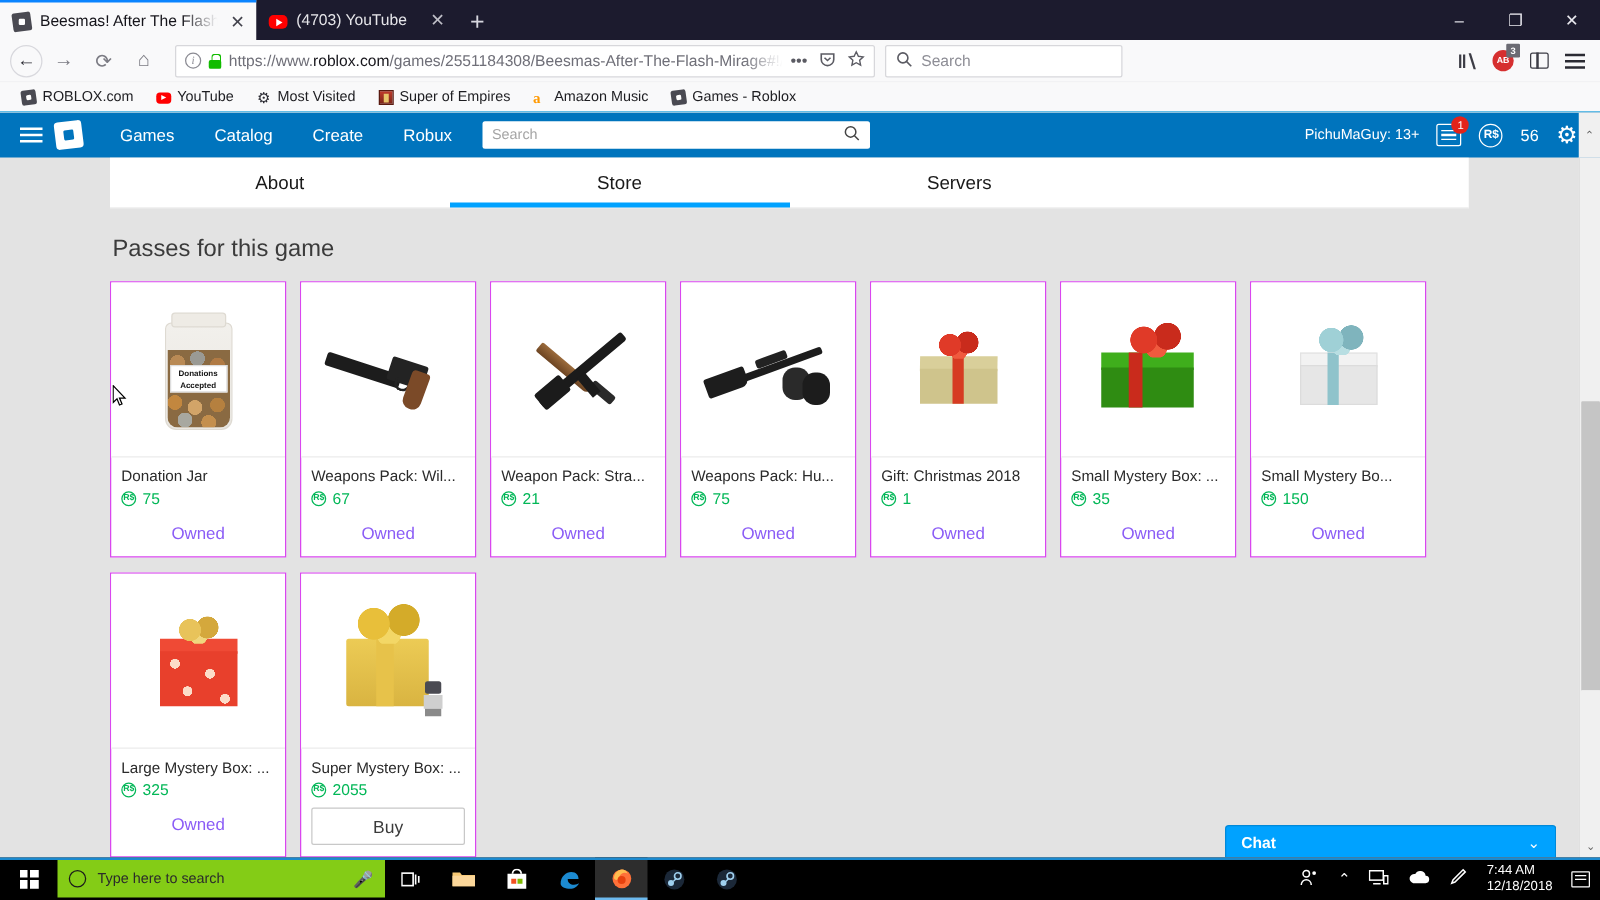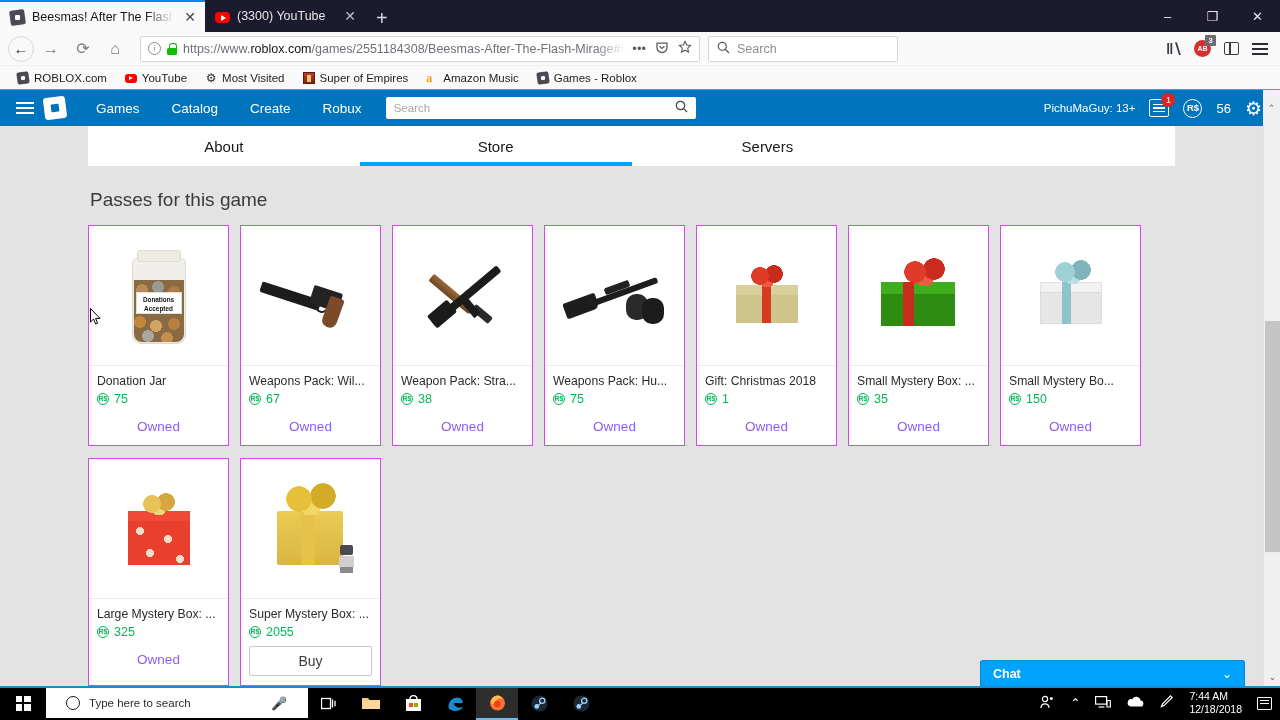--- a/index.html
+++ b/index.html
@@ -402,22 +402,22 @@
   }
 
   
   .taskbar {
     height:34px; background:#000; display:flex; align-items:center; position:relative;
   }
   .startbtn { width:46px; height:34px; display:flex; align-items:center; justify-content:center; }
   .winlogo { width:15px; height:15px; display:grid; grid-template-columns:1fr 1fr; grid-template-rows:1fr 1fr; gap:1.6px;}
   .winlogo i { background:#fff; display:block; }
   .tsearch {
-    width:262px; height:30px; background:#ffffff; display:flex; align-items:center;
-    gap:9px; padding:0 20px; color:#2b2b2b; font-size:11.5px;
+    width:262px; height:30px; background:#84cc16; display:flex; align-items:center;
+    gap:9px; padding:0 9px; color:#2b2b2b; font-size:11.5px;
   }
   .tcircle { width:14px; height:14px; border:1.8px solid #1c1c1c; border-radius:50%; flex:0 0 14px;}
   .mic { margin-left:auto; font-size:13px; color:#1c1c1c; }
   .tbicon { width:42px; height:34px; display:flex; align-items:center; justify-content:center; }
   .tbicon.active { background:#2d2d2d; border-bottom:2px solid #6cb9ee; }
   .tray { margin-left:auto; display:flex; align-items:center; gap:15px; padding-right:8px; color:#fff; font-size:12px;}
   .clock { font-size:10.5px; line-height:13px; color:#fff; }
   .notif { width:15px; height:13px; border:1.6px solid #fff; border-radius:1px; position:relative;}
   .notif::after{content:"";position:absolute;left:2px;top:2px;right:2px;height:1.4px;background:#fff;box-shadow:0 3px 0 #fff;}
   .taskbar-line { position:absolute; left:0; right:0; top:0; height:2px; background:#1b8ad0; }
@@ -435,21 +435,21 @@
 <div id="browser">
 
   <div class="tabstrip">
     <div class="tab active">
       <span class="favicon fav-roblox"></span>
       <span class="tab-title">Beesmas! After The Flash: Mira</span>
       <span class="tab-x">✕</span>
     </div>
     <div class="tab">
       <span class="favicon fav-yt"></span>
-      <span class="tab-title">(3300) YouTube</span>
+      <span class="tab-title">(4703) YouTube</span>
       <span class="tab-x">✕</span>
     </div>
     <div class="newtab-plus">+</div>
     <div class="winctl">
       <div>–</div>
       <div>❐</div>
       <div>✕</div>
     </div>
   </div>
 
@@ -630,21 +630,21 @@
                   <div class="khandle"></div>
                 <div class="g1"></div>
                   <div class="g1b"></div>
                   <div class="mag"></div>
               </div>
             </div>
             <div class="cardbody">
               <div class="cardname">Weapon Pack: Stra...</div>
               <div class="price">
                 <span class="rico">R$</span>
-                <span class="pval">38</span>
+                <span class="pval">21</span>
               </div>
               <div class="owned">Owned</div>
             </div>
           </div>
 
           <div class="card">
             <div class="thumb">
               <div class="t sniper">
                 <div class="brl"></div>
                   <div class="scope"></div>

